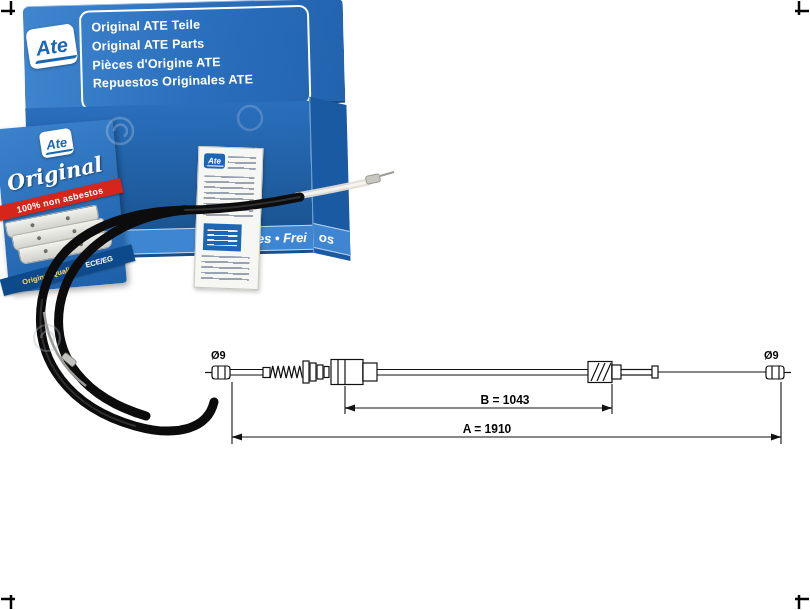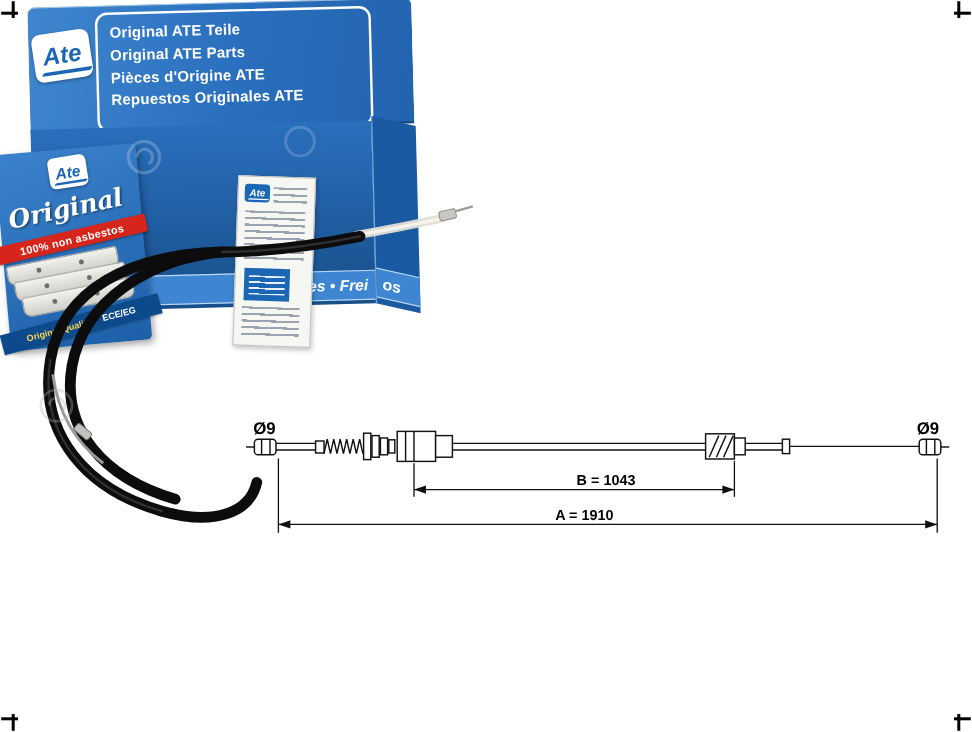--- a/index.html
+++ b/index.html
@@ -66,21 +66,21 @@
   .lt3{left:6px;top:108px;width:48px;height:26px;}
   .leaflet-blue{position:absolute;left:7px;top:76px;width:38px;height:27px;background:#1b67b5;}
   .leaflet-blue::after{content:"";position:absolute;left:4px;right:4px;top:6px;bottom:5px;
            background:repeating-linear-gradient(rgba(255,255,255,.9) 0 1.5px,transparent 1.5px 5px);}
 
   
   .overlay{position:absolute;left:0;top:0;z-index:4;}
 
   
   .dim-label{position:absolute;z-index:5;color:#000;font-weight:bold;font-size:12px;white-space:nowrap;text-align:right;}
-  .dia-label{position:absolute;z-index:5;color:#000;font-weight:bold;font-size:14px;white-space:nowrap;}
+  .dia-label{position:absolute;z-index:5;color:#000;font-weight:bold;font-size:11px;white-space:nowrap;}
   .centered{transform:translateX(-50%);}
 </style>
 </head>
 <body>
 
 <div class="stage">
 
   <div class="big-box">
     <div class="box-top">
       <div class="ate-logo logo-big">

